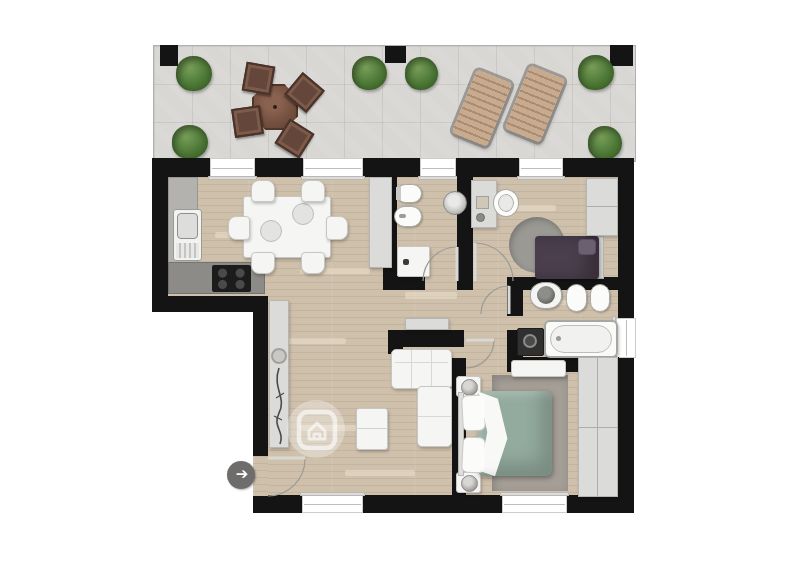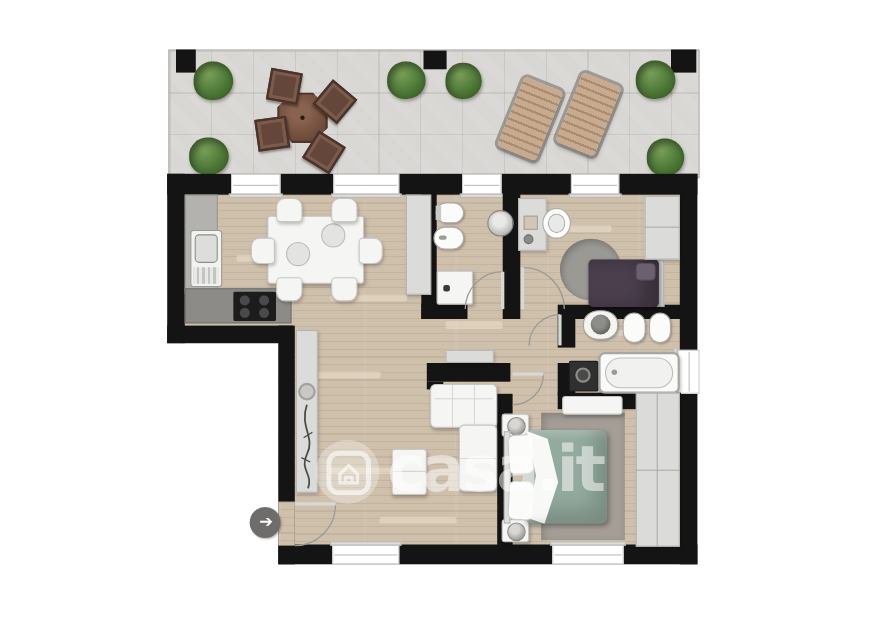--- a/index.html
+++ b/index.html
@@ -242,15 +242,14 @@
 
     <path d="M 279,368 C 272,388 287,398 279,413 C 272,427 285,431 280,444" fill="none" stroke="#4c4a45" stroke-width="1.6"></path>
     <path d="M 276,398 l 8,-5 M 282,420 l -8,-4" stroke="#4c4a45" stroke-width="1.2" fill="none"></path>
   </svg>
 
   <div class="wm-circle" style="left:287px;top:400px;width:58px;height:58px;"></div>
   <svg class="overlay" width="800" height="566" viewBox="0 0 800 566">
     <rect x="299" y="412" width="36" height="36" rx="9" fill="none" stroke="rgba(255,255,255,0.6)" stroke-width="4.5"></rect>
     <path d="M 309,431 L 317,423 L 325,431 L 325,439 L 309,439 Z M 314,439 L 314,434 L 320,434 L 320,439" fill="none" stroke="rgba(255,255,255,0.6)" stroke-width="3" stroke-linejoin="round"></path>
   </svg>
-  <div class="wm-text" style="left:352px;top:392px;">casa.it</div>
 
 </div>
 
 </body></html>

